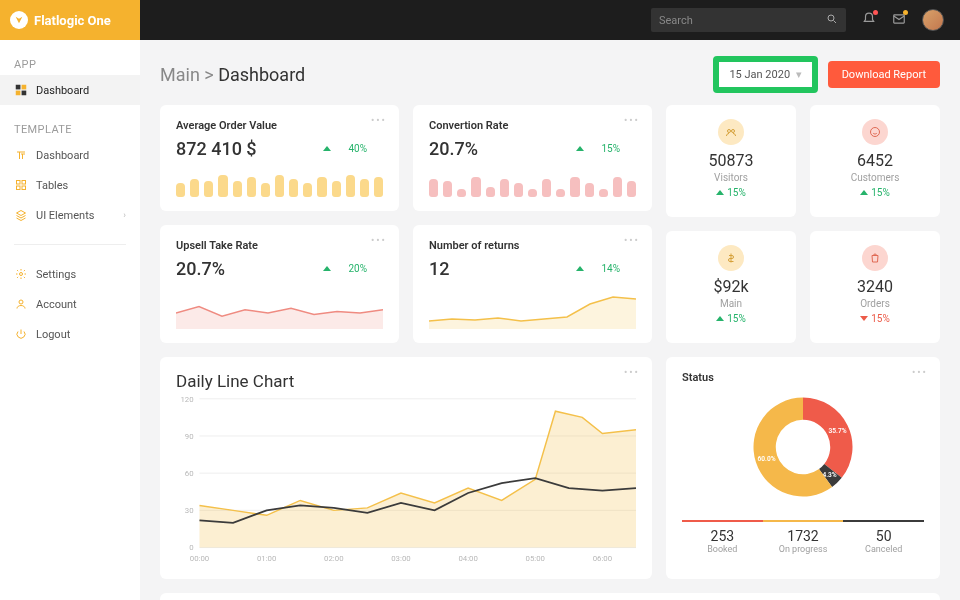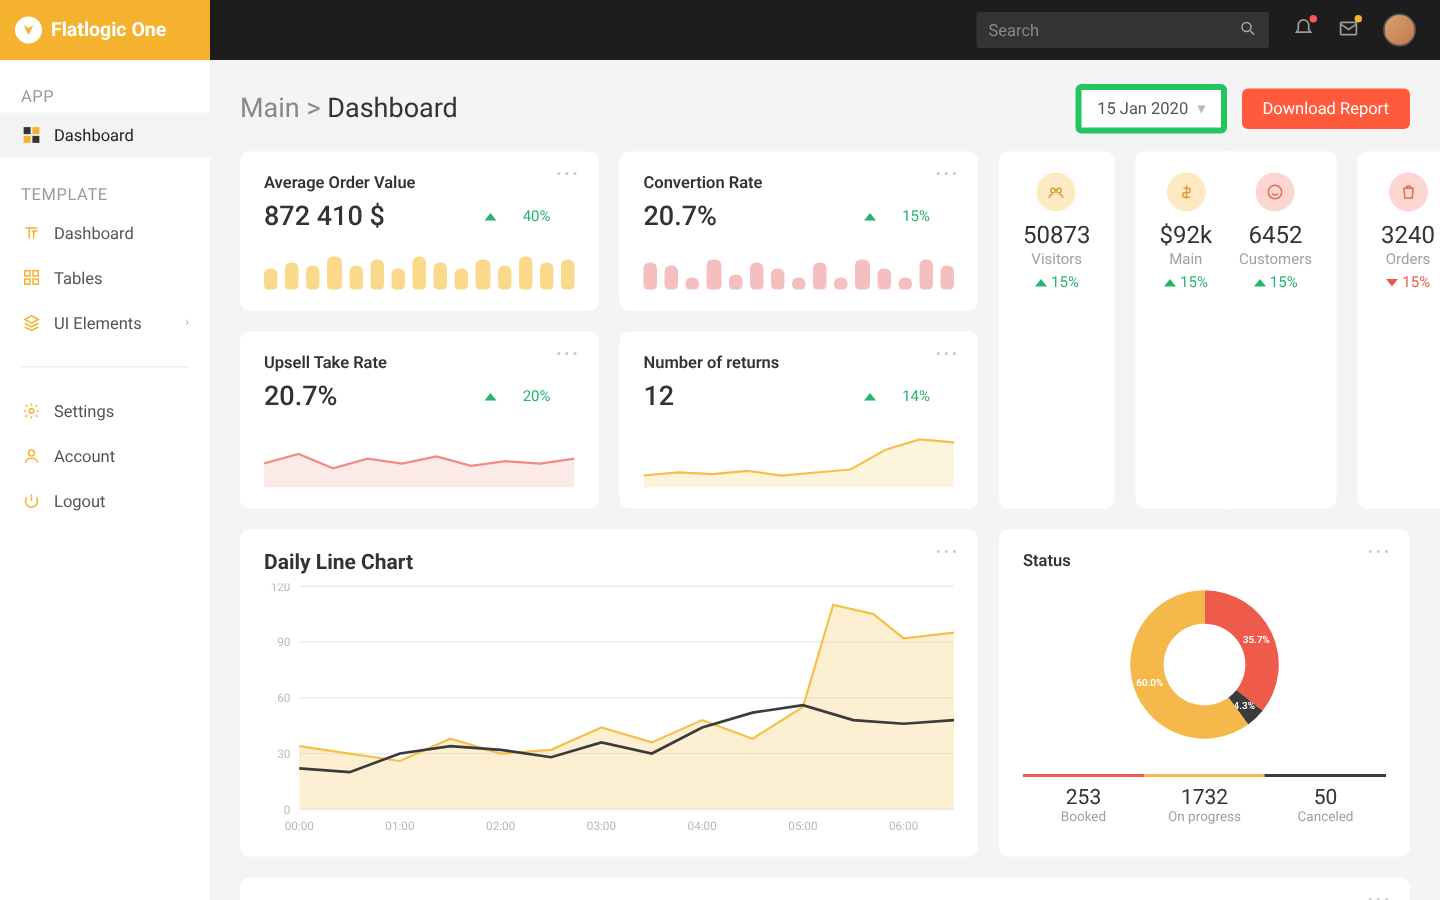--- a/index.html
+++ b/index.html
@@ -28,53 +28,53 @@
   .side-item.active{background:#f3f3f3;color:#222}
   .side-item .ico{width:14px;height:14px;display:flex;align-items:center;justify-content:center;flex:0 0 14px}
   .side-item .chev{margin-left:auto;color:#bbb;font-size:9px}
   .side-sep{height:1px;background:#eee;margin:14px 14px}
   
   .main{position:absolute;top:40px;left:140px;right:0;bottom:0;overflow:hidden;padding:16px 20px}
   .main-header{display:flex;align-items:center;margin-bottom:12px}
   .crumbs{font-size:18px;color:#333}
   .crumbs .sub{color:#888;font-weight:400}
   .main-header-spacer{flex:1}
-  .date-pill{display:flex;align-items:center;gap:6px;background:#fff;border:4px solid #22c55e;border-radius:4px;padding:6px 10px;font-size:11px;color:#555}
+  .date-pill{display:flex;align-items:center;gap:6px;background:#fff;border:6px solid #22c55e;border-radius:4px;padding:6px 10px;font-size:11px;color:#555}
   .btn-download{background:#ff5a3c;color:#fff;border-radius:4px;padding:7px 14px;font-size:11px;margin-left:10px;cursor:pointer}
   
   .card{background:#fff;border-radius:6px;padding:14px 16px;position:relative}
   .card .more{position:absolute;top:10px;right:12px;color:#ccc;letter-spacing:2px;font-size:10px}
   .row{display:flex;gap:14px;margin-bottom:14px}
   .metric-card{flex:1}
   .metric-title{font-size:11px;color:#333;font-weight:600}
   .metric-value{font-size:18px;font-weight:500;margin-top:6px}
   .metric-delta{position:absolute;right:32px;top:38px;font-size:10px;display:flex;align-items:center;gap:17px}
   .metric-delta.up{color:#26b36b}
   .tri{width:0;height:0;border-left:4px solid transparent;border-right:4px solid transparent}
   .tri.up{border-bottom:5px solid currentColor}
   .spark{margin-top:14px;height:24px;display:flex;align-items:flex-end;gap:5px}
   .spark span{flex:1;border-radius:4px 4px 3px 3px}
   .spark.yellow span{background:#fbd98b}
   .spark.pink span{background:#f6bfbf}
   .linechart{margin-top:10px;height:40px;position:relative}
   .linechart svg{width:100%;height:100%}
-  .kpi-col{display:flex;flex-direction:row;gap:14px;width:130px}
+  .kpi-col{display:flex;flex-direction:column;gap:14px;width:130px}
   .kpi{flex:1;text-align:center}
   .kpi .ico{width:26px;height:26px;border-radius:50%;margin:0 auto 6px;display:flex;align-items:center;justify-content:center}
   .kpi .ico.y{background:#fde9c2;color:#d6a13a}
   .kpi .ico.r{background:#fcd6d0;color:#e06a54}
   .kpi .num{font-size:16px;font-weight:400}
   .kpi .lbl{font-size:10px;color:#a0a0a0;margin-top:2px}
   .kpi .delta{font-size:10px;margin-top:4px;display:inline-flex;align-items:center;gap:3px}
   .kpi .delta.up{color:#26b36b}
   .kpi .delta.down{color:#ec5b49}
   .tri.down{border-top:5px solid currentColor}
   
   .bigchart-card{flex:1}
-  .bigchart-title{font-size:14px;font-weight:700}
+  .bigchart-title{font-size:17px;font-weight:400}
   .legend{display:flex;gap:14px;justify-content:center;font-size:9px;color:#666;margin-top:-12px}
   .legend .sw{width:7px;height:7px;border-radius:50%;display:inline-block;margin-right:4px;vertical-align:middle}
   .bigchart{height:168px;margin-top:6px}
   .bigchart svg{width:100%;height:100%}
   .axis text{font-size:8px;fill:#b8b8b8}
   .grid line{stroke:#eee;stroke-width:1}
   
   .status-card{width:274px}
   .status-title{font-size:11px;font-weight:600}
   .donut-wrap{display:flex;justify-content:center;margin-top:8px}

